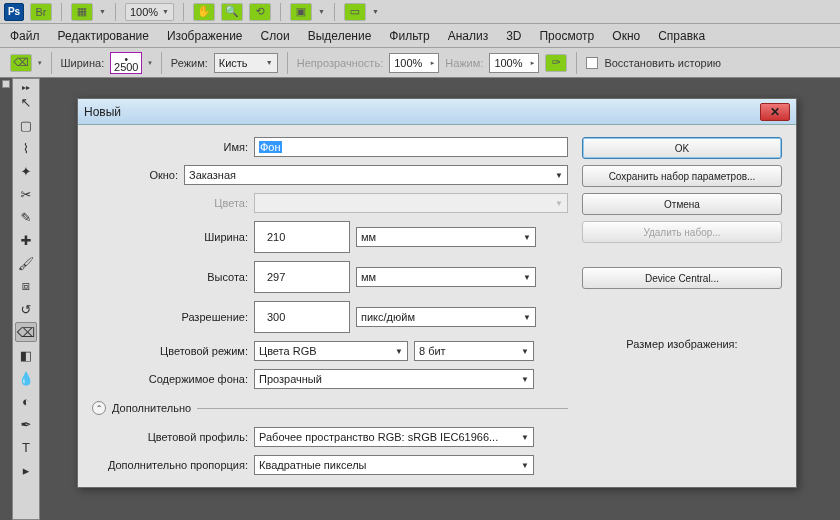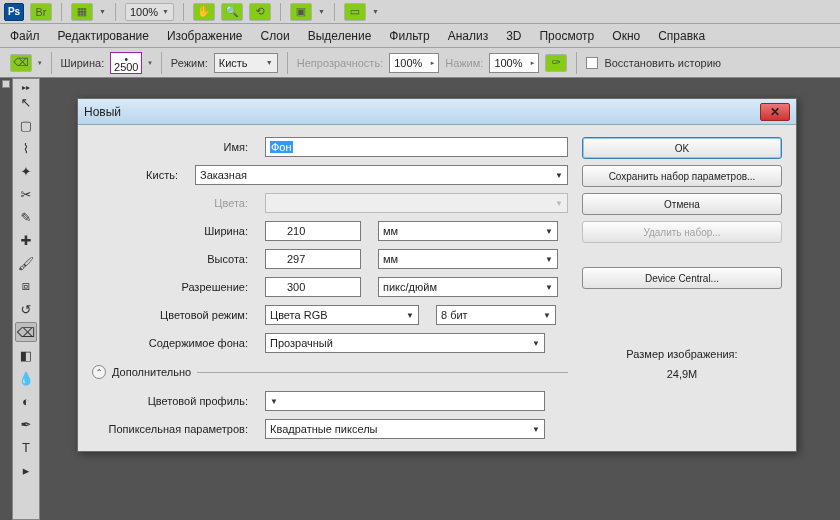--- a/index.html
+++ b/index.html
@@ -26,35 +26,35 @@
 .tool{width:22px;height:20px;border:1px solid transparent;border-radius:2px;display:flex;align-items:center;justify-content:center;color:#333;font-size:13px;cursor:default}
 .tool.active{background:#bfbfbf;border-color:#888}
 .canvas{flex:1;background:#535353;position:relative}
 .dialog{position:absolute;left:37px;top:20px;width:720px;background:#e6e6e6;border:1px solid #6b6b6b;box-shadow:2px 2px 8px rgba(0,0,0,.4)}
 .dlg-title{height:26px;background:linear-gradient(#d9eaf7,#b9d6ee);border-bottom:1px solid #8aa;display:flex;align-items:center;padding:0 6px;justify-content:space-between}
 .dlg-title span{font-size:12px}
 .close-btn{width:30px;height:18px;background:linear-gradient(#e77,#c33);border:1px solid #922;border-radius:2px;display:flex;align-items:center;justify-content:center;color:#fff;font-weight:bold}
 .dlg-body{padding:12px 14px;display:flex;gap:14px}
 .form-col{flex:1;display:flex;flex-direction:column;gap:8px}
 .btn-col{width:200px;display:flex;flex-direction:column;gap:6px}
-.row{display:flex;align-items:center;gap:17px}
+.row{display:flex;align-items:center;gap:6px}
 .row .lbl{width:156px;text-align:right;color:#222}
 .row .lbl.disabled{color:#9a9a9a}
-.txt{height:20px;background:#fff;border:1px solid #7a7a7a;padding:0 21px;flex:1;display:flex;align-items:center}
+.txt{height:32px;background:#fff;border:1px solid #7a7a7a;padding:0 12px;flex:1;display:flex;align-items:center}
 .txt.sel{background:#fff}
 .txt.sel span{background:#3399ff;color:#fff;padding:0 1px}
 .sel{height:20px;background:#fff;border:1px solid #7a7a7a;padding:4px 4px;display:flex;align-items:center;justify-content:space-between}
 .sel.disabled{background:#eee;color:#aaa;border-color:#bbb}
 .btn{height:22px;background:linear-gradient(#fdfdfd,#e3e3e3);border:1px solid #8a8a8a;border-radius:3px;display:flex;align-items:center;justify-content:center;font-size:10px}
 .btn.primary{border-color:#3a7fb5;box-shadow:inset 0 0 0 1px #8fc6ec}
 .btn.disabled{color:#a0a0a0;border-color:#c0c0c0}
 .sec-head{display:flex;align-items:center;gap:6px;margin:4px 0}
 .sec-head::after{content:"";flex:1;height:1px;background:#aaa}
 .chev{width:14px;height:14px;border:1px solid #888;border-radius:7px;display:flex;align-items:center;justify-content:center;font-size:8px;background:#f4f4f4}
-.size-info{text-align:center;margin-top:50px;line-height:1.8}
+.size-info{text-align:center;margin-top:40px;line-height:1.8}
 .short{width:96px;flex:none}
 .mid{width:180px;flex:none}
 .wide{flex:1}
 .tiny-tri{font-size:8px;color:#333}
 </style>
 </head>
 <body>
 
 <div class="topbar">
   <div class="ps-logo">Ps</div>
@@ -161,21 +161,21 @@
       </div>
       <div class="dlg-body">
         <div class="form-col">
           <div class="row">
             <div class="lbl">Имя:</div>
             <div class="txt sel wide">
                 <span>Фон</span>
               </div>
           </div>
           <div class="row">
-            <div class="lbl" style="width:86px">Кисть:</div>
+            <div class="lbl" style="width:86px">Окно:</div>
             <div class="sel wide" style="flex:1">
                 <span>Заказная</span>
                 <span class="tiny-tri">▼</span>
               </div>
           </div>
           <div class="row">
             <div class="lbl disabled">Цвета:</div>
             <div class="sel disabled wide">
                 <span></span>
                 <span class="tiny-tri" style="color:#bbb">▼</span>
@@ -229,39 +229,39 @@
                 <span class="tiny-tri">▼</span>
               </div>
           </div>
           <div class="sec-head">
             <div class="chev">⌃</div>
             <span>Дополнительно</span>
           </div>
           <div class="row">
             <div class="lbl">Цветовой профиль:</div>
             <div class="sel" style="width:280px">
-                <span class="tiny-tri">▼</span>
-              </div>
-          </div>
-          <div class="row">
-            <div class="lbl">Попиксельная параметров:</div>
+                <span>Рабочее пространство RGB: sRGB IEC61966...</span>
+                <span class="tiny-tri">▼</span>
+              </div>
+          </div>
+          <div class="row">
+            <div class="lbl">Дополнительно пропорция:</div>
             <div class="sel" style="width:280px">
                 <span>Квадратные пикселы</span>
                 <span class="tiny-tri">▼</span>
               </div>
           </div>
         </div>
         <div class="btn-col">
           <div class="btn primary">OK</div>
           <div class="btn">Сохранить набор параметров...</div>
           <div class="btn">Отмена</div>
           <div class="btn disabled">Удалить набор...</div>
           <div style="height:12px"></div>
           <div class="btn">Device Central...</div>
           <div class="size-info">
             <div>Размер изображения:</div>
-            <div>24,9M</div>
           </div>
         </div>
       </div>
     </div>
   </div>
 </div>
 
 </body></html>

